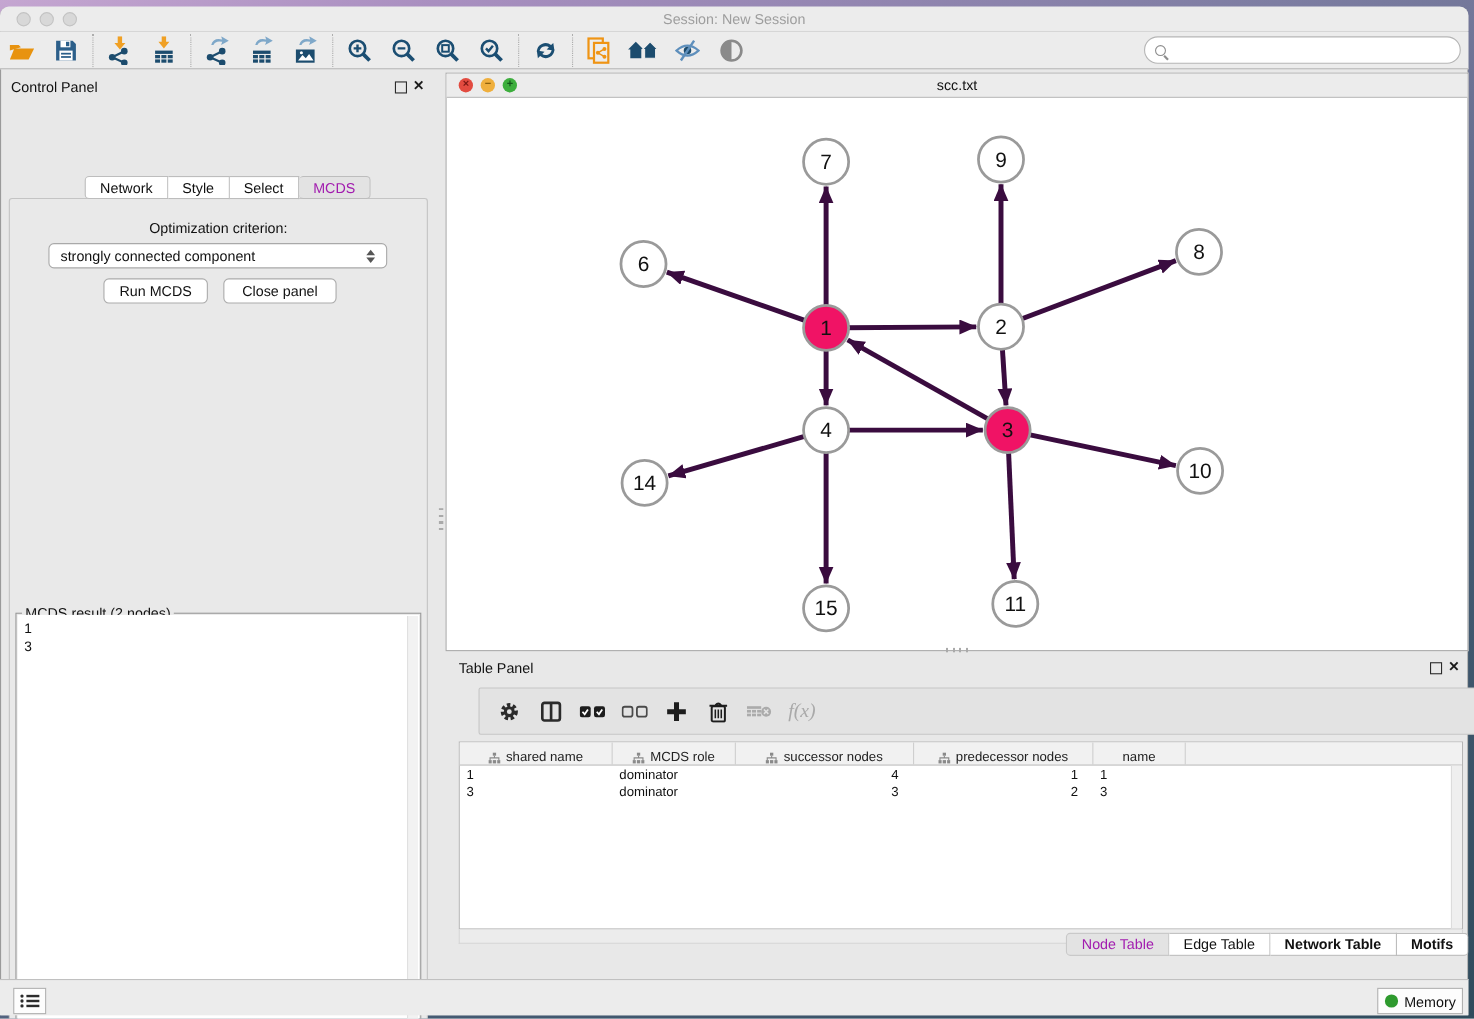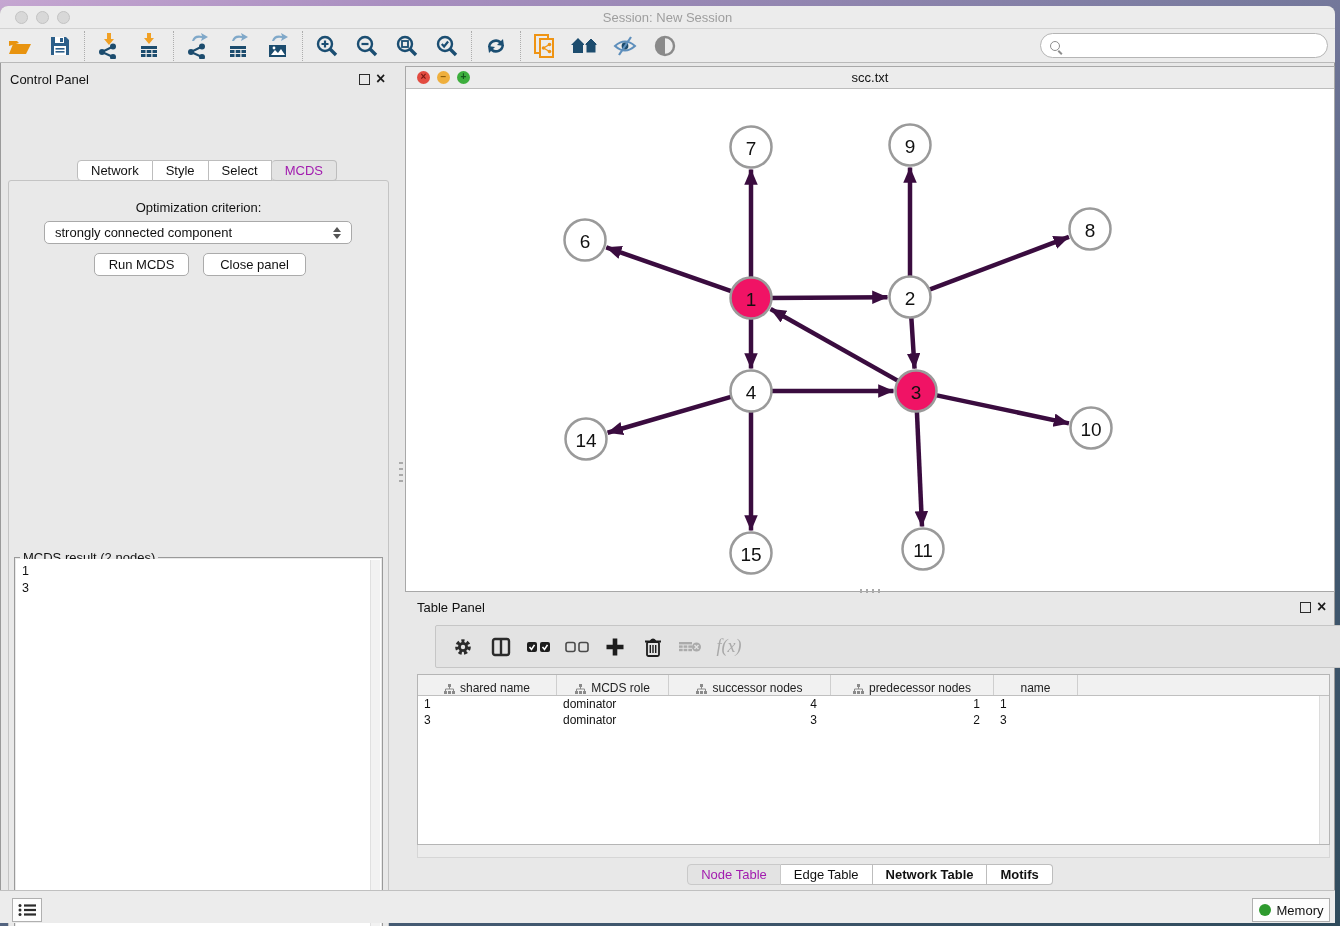--- a/index.html
+++ b/index.html
@@ -81,21 +81,21 @@
   #tp-table { position:absolute; left:12px; top:82px; width:913px; height:171px; background:#fff; border:1px solid #b5b5b5; }
   #tp-header { display:flex; height:21px; background:#f1f1f1; border-bottom:1px solid #c0c0c0; }
   .th { display:flex; align-items:flex-end; justify-content:center; gap:5px; font-size:12px; color:#222;
     border-right:1px solid #cfcfcf; height:100%; }
   .th.filler { border-right:none; flex:1; }
   .tr { display:flex; height:16px; font-size:12px; color:#111; }
   .td { padding:1px 6px; overflow:hidden; white-space:nowrap; }
   .num-r { text-align:right; padding-right:14px; }
   #tp-vscroll { position:absolute; right:0; top:21px; bottom:0; width:10px; background:#efefef; border-left:1px solid #dcdcdc; }
   #tp-hscroll { position:absolute; left:12px; top:253px; width:913px; height:13px; background:#ececec; border:1px solid #d6d6d6; border-top:none; }
-  #tp-tabs { position:absolute; left:0; top:272px; width:100%; display:flex; justify-content:center; }
+  #tp-tabs { position:absolute; left:0; top:256px; width:100%; display:flex; justify-content:flex-end; }
 
   
   #status-bar { left:0; top:890px; width:1335px; height:33px; background:#ececec; border-top:1px solid #c0c0c0; }
   #menu-btn { position:absolute; left:12px; top:7px; width:30px; height:24px; background:#fdfdfd;
     border:1px solid #b0b0b0; display:flex; align-items:center; justify-content:center; }
   #memory-btn { position:absolute; right:5px; top:7px; width:78px; height:24px; background:#fdfdfd;
     border:1px solid #b0b0b0; display:flex; align-items:center; justify-content:center; gap:6px;
     font-size:13px; color:#111;margin-left:16px; }
   #memory-dot { width:12px; height:12px; border-radius:50%; background:#2e9a2e; }
   svg { display:block; }

